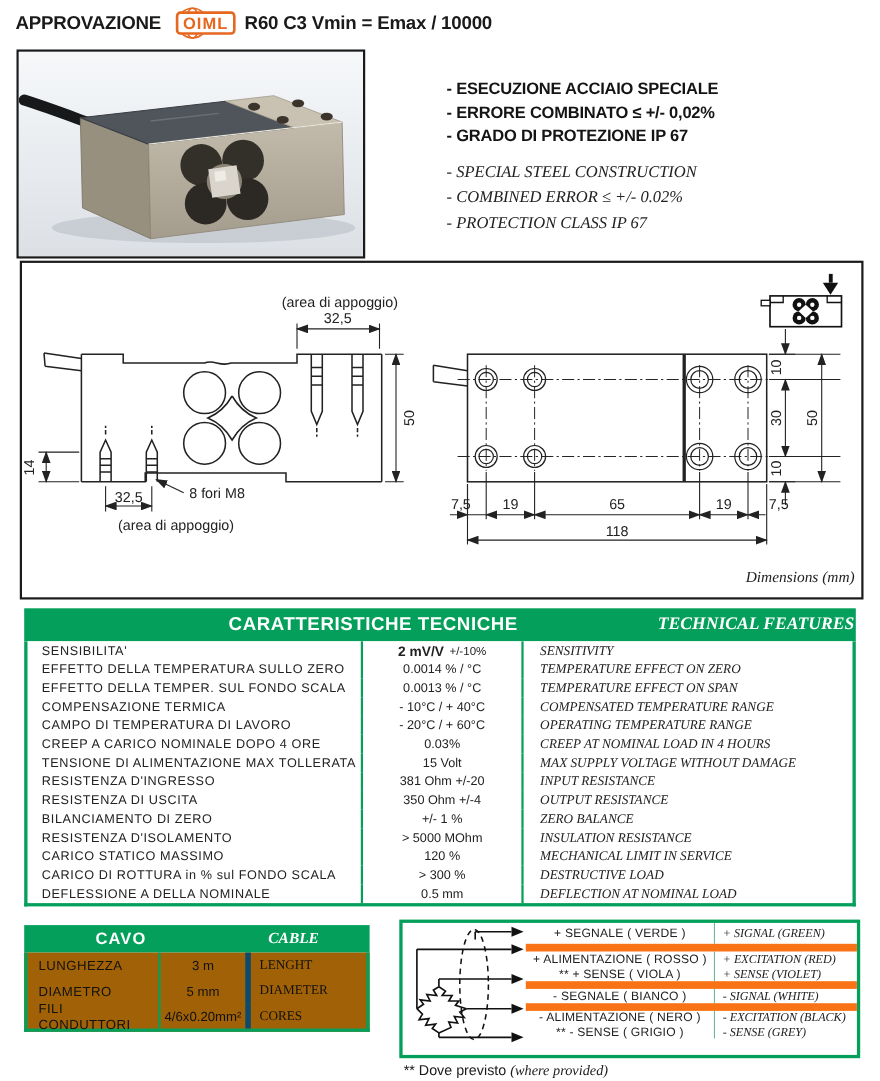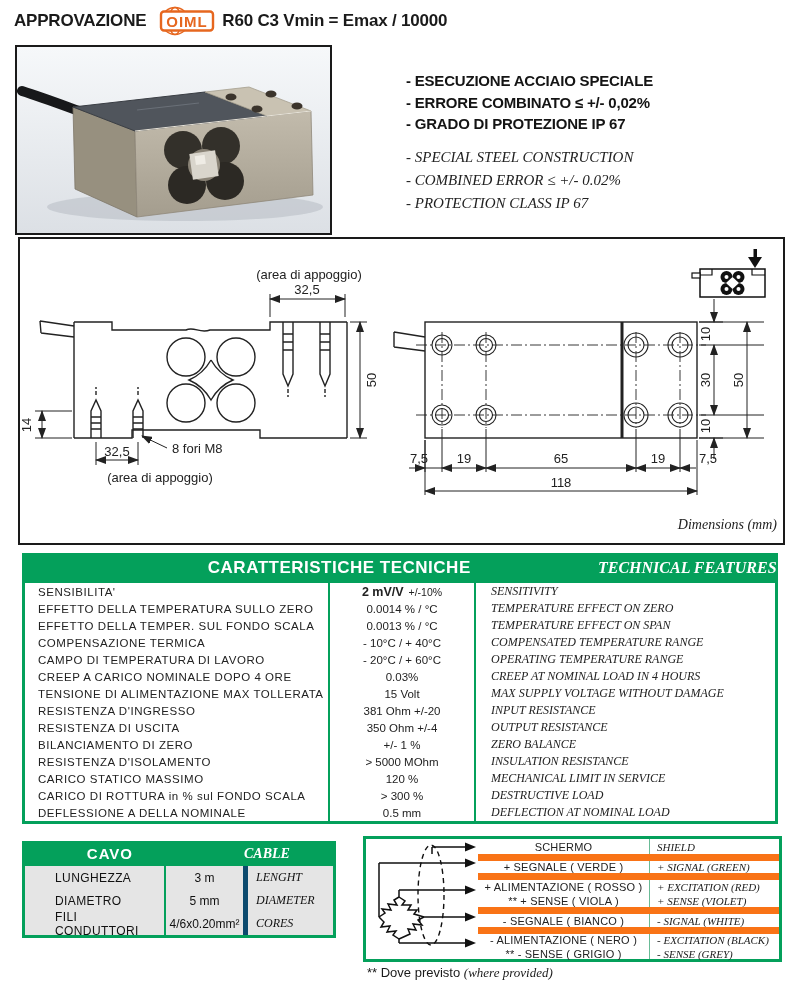--- a/index.html
+++ b/index.html
@@ -41,26 +41,26 @@
   .sc.val { width:146px; border-right:2px solid #04a05b; justify-content:center; font-size:11.5px; color:#222; }
   .sc.en { flex:1; padding-left:15px; font-family:"Liberation Serif","DejaVu Serif",serif; font-style:italic; font-size:12px; color:#222; }
   .val b { font-size:12.5px; }
   .val .note { font-size:10.5px; margin-left:5px; }
 
   
   .cable-table { left:22px; top:841px; width:314px; }
   .cable-head { height:25px; display:flex; align-items:center; }
   .cable-head .h-it { width:56%; text-align:center; color:#fff; font-weight:bold; font-size:15px; letter-spacing:1px; }
   .cable-head .h-en { flex:1; text-align:center; color:#fff; font-weight:bold; font-style:italic; font-size:14px; font-family:"Liberation Serif","DejaVu Serif",serif; }
-  .cable-body { border:3px solid #04a05b; border-top:none; background:#e5e5e5;padding-left:20px; }
+  .cable-body { border:3px solid #04a05b; border-top:none; background:#a16207; }
   .crow { display:flex; height:23px; align-items:center; }
   .cc { height:100%; display:flex; align-items:center; }
   .cc.it { width:121px; padding-left:10px; border-right:2px solid #04a05b; font-size:12px; letter-spacing:0.4px; }
   .cc.val { width:82px; border-right:5px solid #0c4a6e; justify-content:center; font-size:12px; }
-  .cc.en { flex:1; padding-left:8px; font-family:"Liberation Serif","DejaVu Serif",serif; font-style:italic; font-size:12px; }
+  .cc.en { flex:1; padding-left:8px; font-family:"Liberation Serif","DejaVu Serif",serif; font-size:12px; }
 
   
   .wiring { left:363px; top:836px; width:419px; height:126px; border:3px solid #04a05b; display:flex; background:#fff; }
   .wdiagram { width:112px; height:120px; }
   .wtable { flex:1; display:flex; flex-direction:column; }
   .wrow { display:flex; border-top:7px solid #f97316; }
   .wrow:first-child { border-top:none; }
   .wcell { display:flex; flex-direction:column; justify-content:center; }
   .wcell.it { width:172px; border-right:1px solid #69bb96; align-items:center; text-align:center; font-size:11px; letter-spacing:0.2px; color:#222; }
   .wcell.en { flex:1; padding-left:7px; font-family:"Liberation Serif","DejaVu Serif",serif; font-style:italic; font-size:11px; color:#222; }
@@ -401,28 +401,20 @@
     </g>
     <g fill="#111">
       <polygon points="99,3.5 110,8 99,12.5"></polygon>
       <polygon points="99,19.5 110,24 99,28.5"></polygon>
       <polygon points="99,46.5 110,51 99,55.5"></polygon>
       <polygon points="99,73.5 110,78 99,82.5"></polygon>
       <polygon points="99,99.5 110,104 99,108.5"></polygon>
     </g>
   </svg>
   <div class="wtable">
-    <div class="wrow rh1">
-      <div class="wcell it">
-          <div>SCHERMO</div>
-        </div>
-      <div class="wcell en">
-          <div>SHIELD</div>
-        </div>
-    </div>
     <div class="wrow rh2">
       <div class="wcell it">
           <div>+ SEGNALE ( VERDE )</div>
         </div>
       <div class="wcell en">
           <div>+ SIGNAL (GREEN)</div>
         </div>
     </div>
     <div class="wrow rh3">
       <div class="wcell it">

